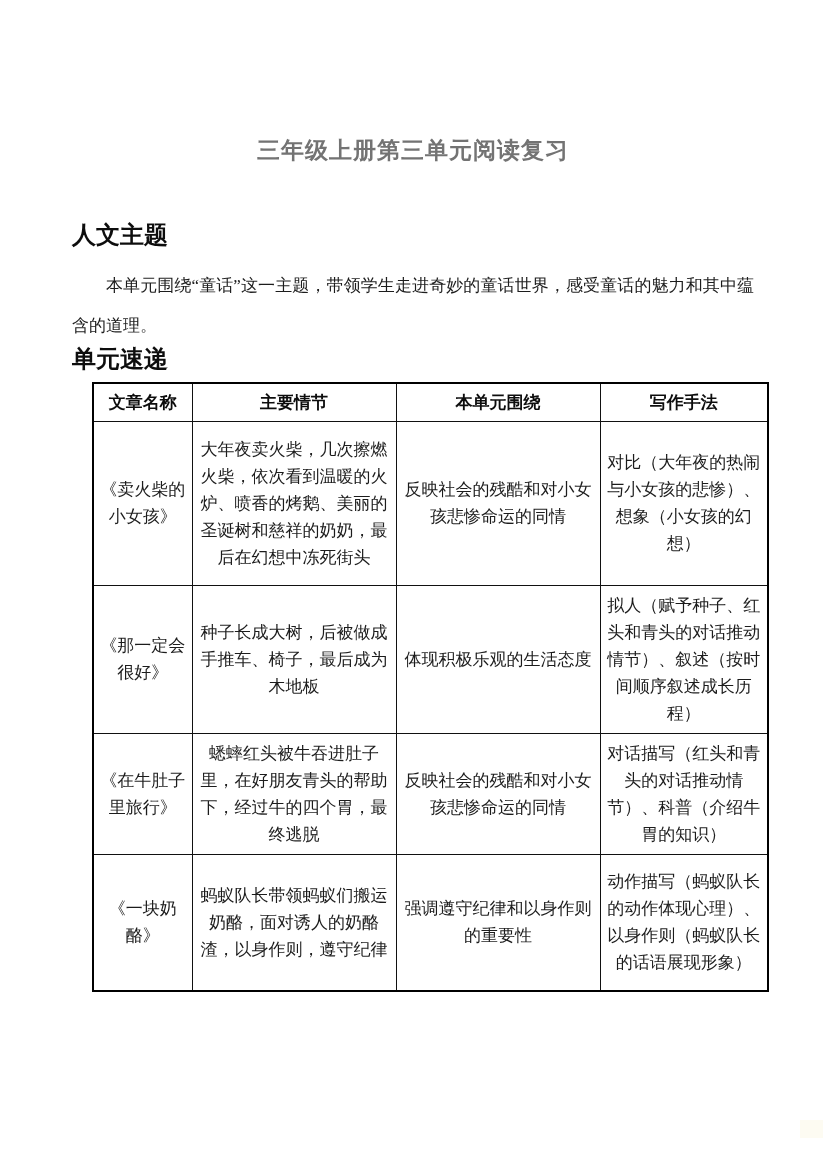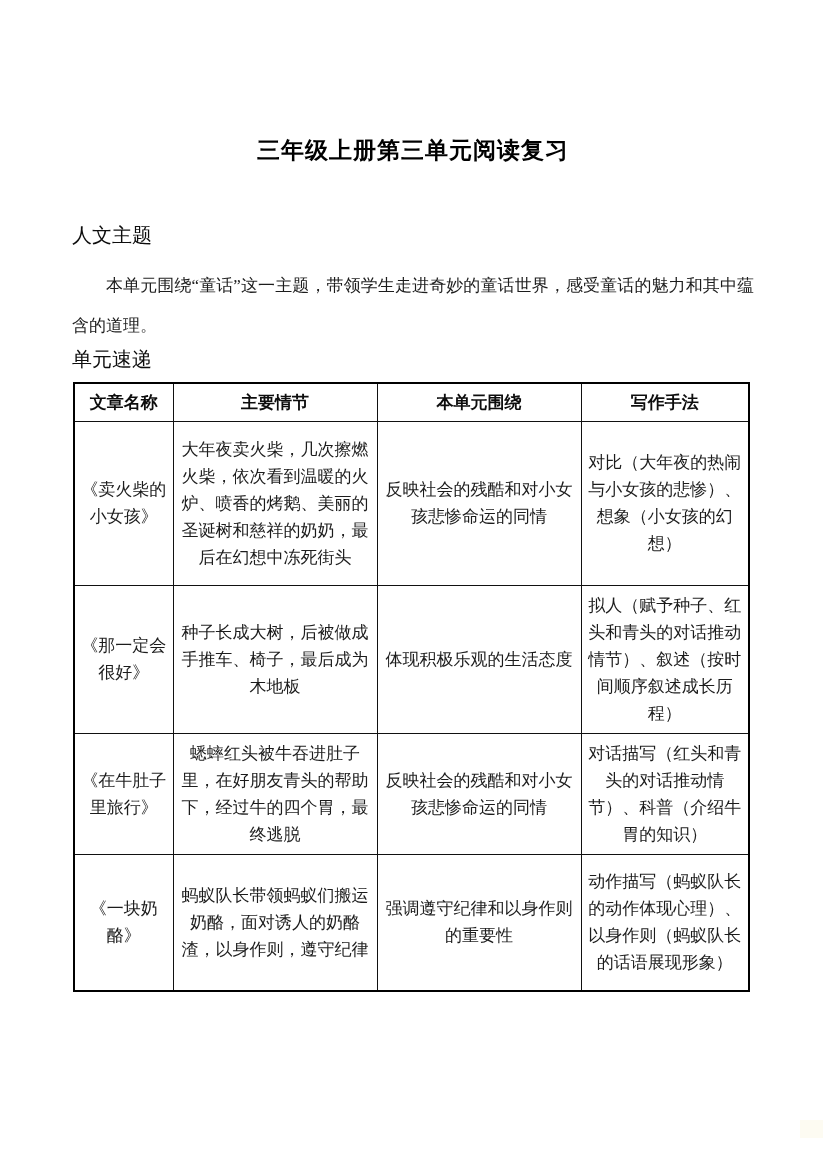--- a/index.html
+++ b/index.html
@@ -20,48 +20,48 @@
     padding: 134px 72px 0 72px;
     font-family: "Liberation Serif", "DejaVu Serif", serif;
   }
 
   .doc-title {
     text-align: center;
     font-family: "Liberation Sans", "DejaVu Sans", sans-serif;
     font-weight: bold;
     font-size: 23px;
     line-height: 32px;
-    color: #000000;
+    color: #737373;
     letter-spacing: 1px;
   }
 
   .section-heading {
     font-family: "Liberation Sans", "DejaVu Sans", sans-serif;
-    font-weight: normal;
-    font-size: 20px;
+    font-weight: bold;
+    font-size: 24px;
     line-height: 26px;
     color: #0d0d0d;
   }
 
   .heading-humanistic { margin-top: 56px; }
 
   .intro-paragraph {
     margin-top: 18px;
     font-size: 17px;
     line-height: 40px;
     text-indent: 2em;
     text-align: justify;
     color: #1c1c1c;
   }
 
   .heading-unit { }
 
   .summary-table {
     margin-top: 10px;
-    margin-left: 1px;
+    margin-left: 20px;
     width: 675px;
     border-collapse: collapse;
     border: 2px solid #000;
     table-layout: fixed;
   }
 
   .summary-table col.c1 { width: 99px; }
   .summary-table col.c2 { width: 204px; }
   .summary-table col.c3 { width: 204px; }
   .summary-table col.c4 { width: 168px; }

